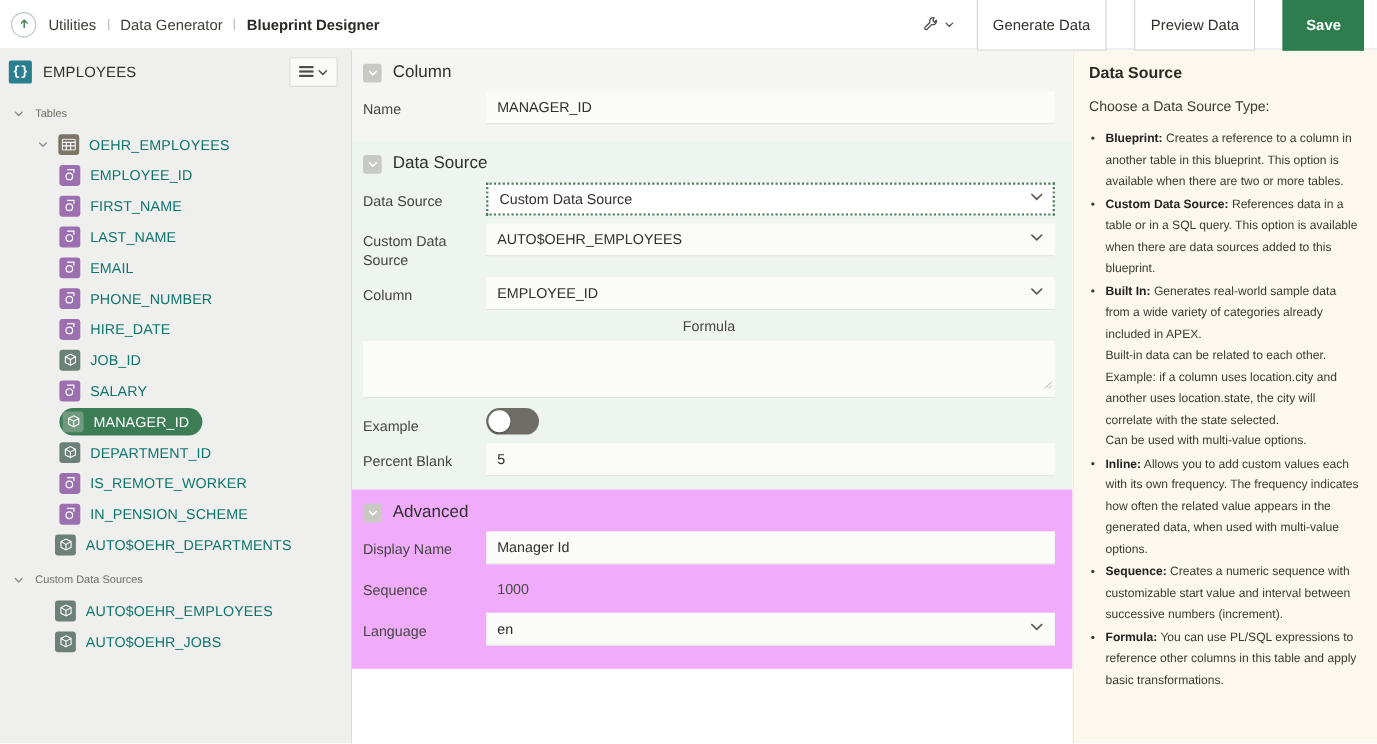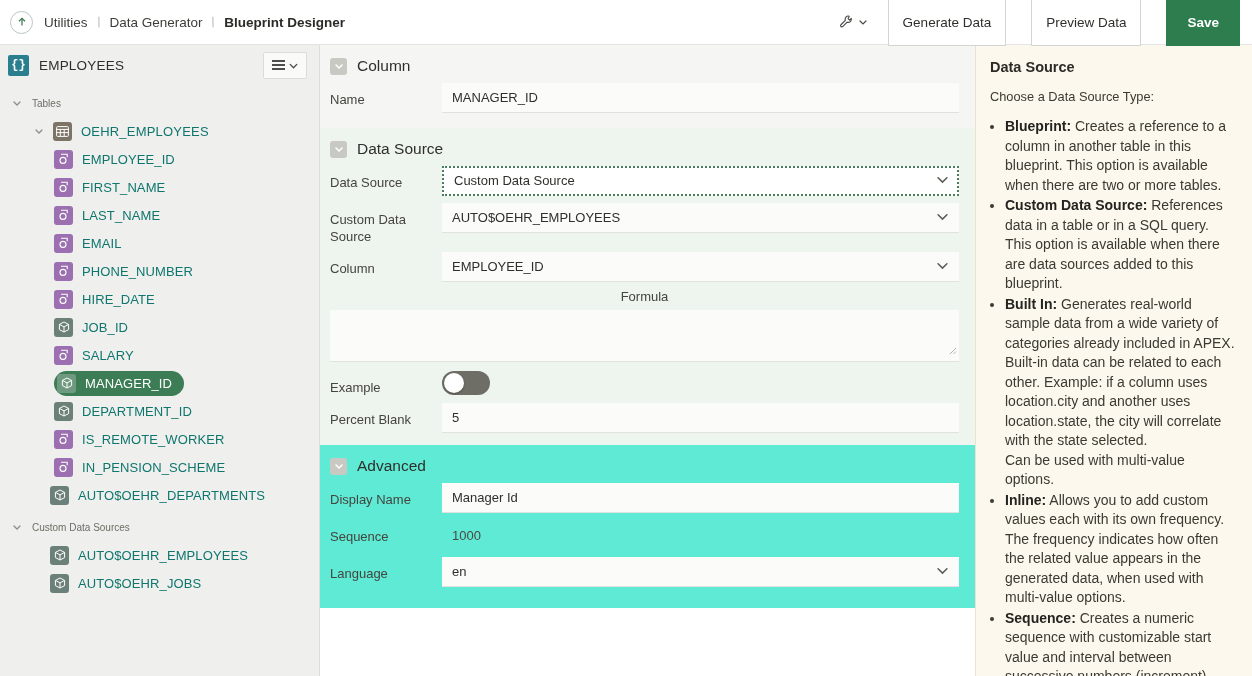--- a/index.html
+++ b/index.html
@@ -188,21 +188,21 @@
   
   .center {
     flex: 1 1 auto;
     background: #ffffff;
     overflow: hidden;
     position: relative;
   }
   .section { padding: 0 0 0 0; }
   .sec-column  { background: #f5f5f3; padding-bottom: 8px; }
   .sec-source  { background: #eef4ee; padding-bottom: 10px; }
-  .sec-advanced{ background: #5eead4; padding-bottom: 14px; }
+  .sec-advanced{ background: #f0abfc; padding-bottom: 14px; }
 
   .sec-head {
     display: flex; align-items: center;
     padding: 12px 0 8px 10px;
   }
   .collapse-ico {
     width: 17px; height: 17px;
     background: #c9c9c4;
     border-radius: 3px;
     display:flex; align-items:center; justify-content:center;
@@ -331,21 +331,21 @@
     margin: 0 0 11px 0;
     font-size: 12.8px;
     color: #3a3a33;
     line-height: 19px;
   }
   .help ul {
     margin: 0; padding: 0 0 0 15px;
     list-style: disc;
   }
   .help li {
-    font-size: 14px;
+    font-size: 11px;
     color: #3a3a33;
     line-height: 19.5px;
     margin-bottom: 1px;
   }
   .help li b { color: #23231f; }
   .help li .sub { display: block; }
 </style>
 </head>
 <body>
 

